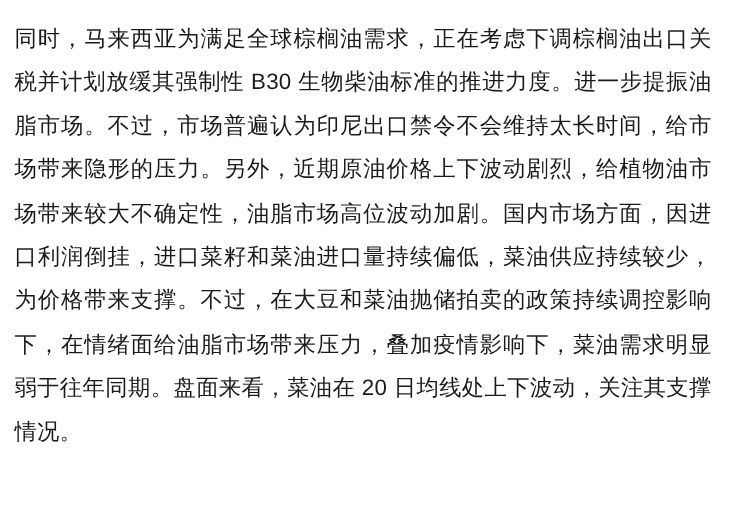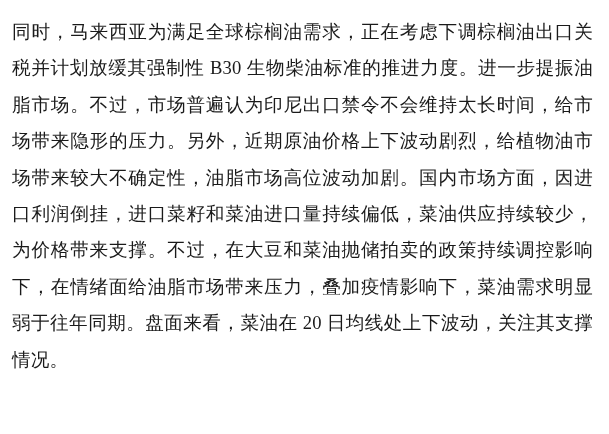--- a/index.html
+++ b/index.html
@@ -15,21 +15,21 @@
   }
   #document-page {
     box-sizing: border-box;
     width: 609px;
     height: 434px;
     padding: 14px 16px 0 12px;
     background: #ffffff;
   }
   .body-paragraph {
     margin: 0;
-    font-family: Liberation Serif, serif;
+    font-family: Liberation Sans, sans-serif;
     font-size: 18.6px;
     line-height: 36.4px;
     color: #1a1a1a;
     text-align: justify;
     text-justify: inter-character;
     letter-spacing: 0.2px;
     word-break: break-all;
   }
 </style>
 </head>

